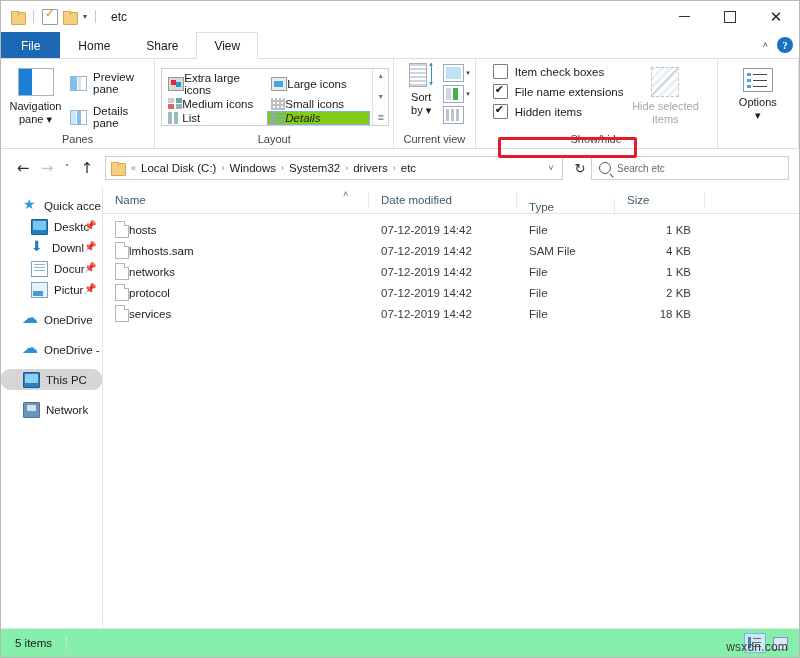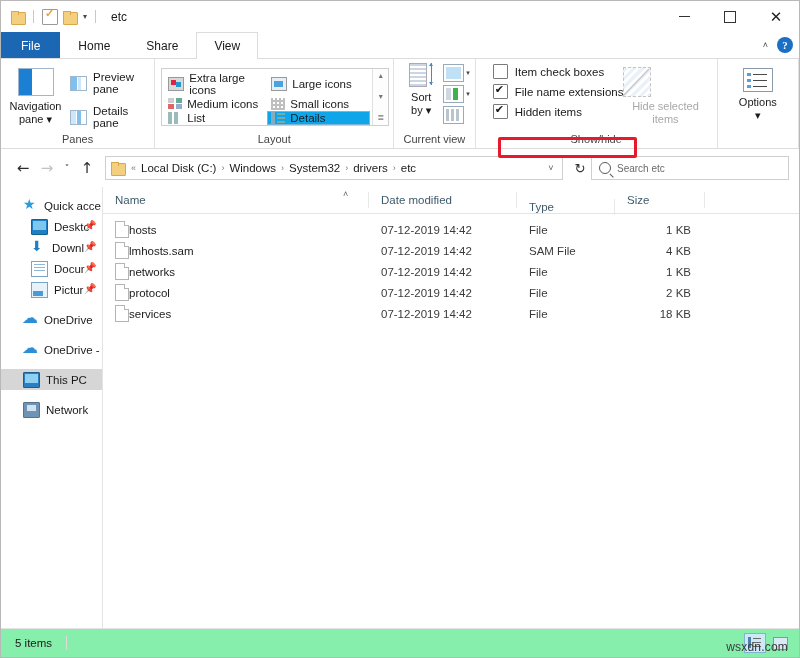--- a/index.html
+++ b/index.html
@@ -157,25 +157,25 @@
   .layout-grp { width: 244px; }
   .layout-box {
     margin: 5px 4px 0 6px; border:1px solid #cfcfcf; background:#fff;
     width: 228px; height: 58px; display:flex; box-sizing:border-box;
   }
   .layout-list {
     flex: 1; display:grid; grid-template-columns: 1fr 1fr; grid-template-rows: repeat(3, 1fr);
     padding: 2px 2px;
   }
   .layout-item {
-    display:flex; align-items:center; gap:5px; font-size:11.5px; color:#1a1a1a;
+    display:flex; align-items:center; font-size:11.5px; color:#1a1a1a;
     padding: 0 3px; border:1px solid transparent;
   }
   .layout-item.selected {
-    background:#0ea5e9; border:1px solid #7fb4d4;
+    background:#84cc16; border:1px solid #7fb4d4;font-style:italic;
   }
   .li-ico { width:14px; height:12px; flex:none; position:relative; }
   .ico-xl { background: linear-gradient(#d9d9d9,#d9d9d9); border:1px solid #999; }
   .ico-xl:after{content:"";position:absolute;left:2px;top:2px;width:5px;height:5px;background:#d24;}
   .ico-xl:before{content:"";position:absolute;left:7px;top:4px;width:5px;height:5px;background:#29c;}
   .ico-lg { border:1px solid #999; background:#e7eef4; }
   .ico-lg:after{content:"";position:absolute;left:2px;top:3px;width:9px;height:6px;background:#4aa3dd;}
   .ico-md:after{
     content:""; position:absolute; inset:0;
     background:
@@ -256,21 +256,21 @@
   .chkbox.checked:after{
     content:"\2714";position:absolute;left:1px;top:-2px;font-size:11px;color:#1a1a1a;
     font-family:"DejaVu Sans",sans-serif;
   }
   .redbox{
     position:absolute; border:3px solid #e8192c; border-radius:2px;
     left: 497px; top: 78px; width: 139px; height: 21px;
     box-sizing: border-box; pointer-events:none; z-index: 30;
   }
   .hide-sel{
-    width:84px;display:flex;flex-direction:column;
+    width:84px;display:flex;flex-direction:column;align-items:center;
     font-size:11px;color:#a8a8a8;line-height:13px;text-align:center;padding-top:4px;
   }
   .hide-ico{
     width:26px;height:28px;margin-bottom:3px;position:relative;
     border:1px dashed #c3c3c3;background:
       repeating-linear-gradient(135deg,#eaf1f8 0 3px,#ffffff 3px 6px);
   }
   .hide-ico:after{
     content:"";position:absolute;left:-1px;top:-1px;width:0;height:0;
     border-left:26px solid transparent;border-top:28px solid rgba(255,255,255,0);
@@ -334,21 +334,21 @@
     width: 101px; min-width:101px; background:#ffffff;
     border-right:1px solid #e4e4e4; overflow:hidden; padding-top: 8px;
     position: relative;
   }
   .nav-item{
     height: 21px; display:flex; align-items:center; gap:6px;
     padding-left: 22px; white-space:nowrap; font-size:11.5px; color:#1a1a1a;
     overflow:hidden; position:relative;
   }
   .nav-item.child { padding-left: 30px; }
-  .nav-item.selected { background:#d6d6d6; }
+  .nav-item.selected { background:#d6d6d6;border-radius:9px; }
   .nav-gap { height: 9px; }
   .ni-ico{width:15px;height:14px;flex:none;position:relative;}
   .ico-star:after{
     content:"\2605"; position:absolute; left:0; top:-3px; font-size:14px; color:#2d9bdb;
     font-family:"DejaVu Sans",sans-serif;
   }
   .ico-desktop{background:#1f7fc4;border:1px solid #15628f;border-radius:1px;}
   .ico-desktop:after{content:"";position:absolute;left:1px;top:1px;right:1px;bottom:4px;background:#7ec6ee;}
   .ico-down:after{
     content:"\2B07"; position:absolute;left:0;top:-3px;font-size:14px;color:#1f7fc4;

